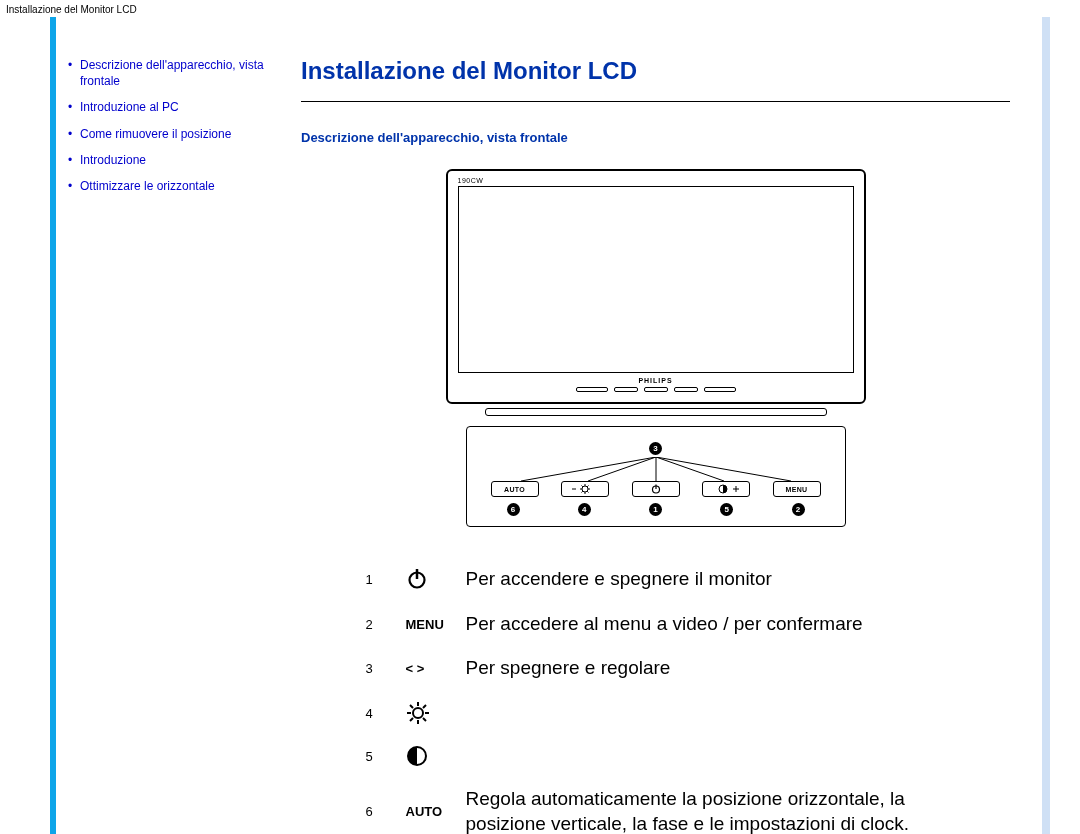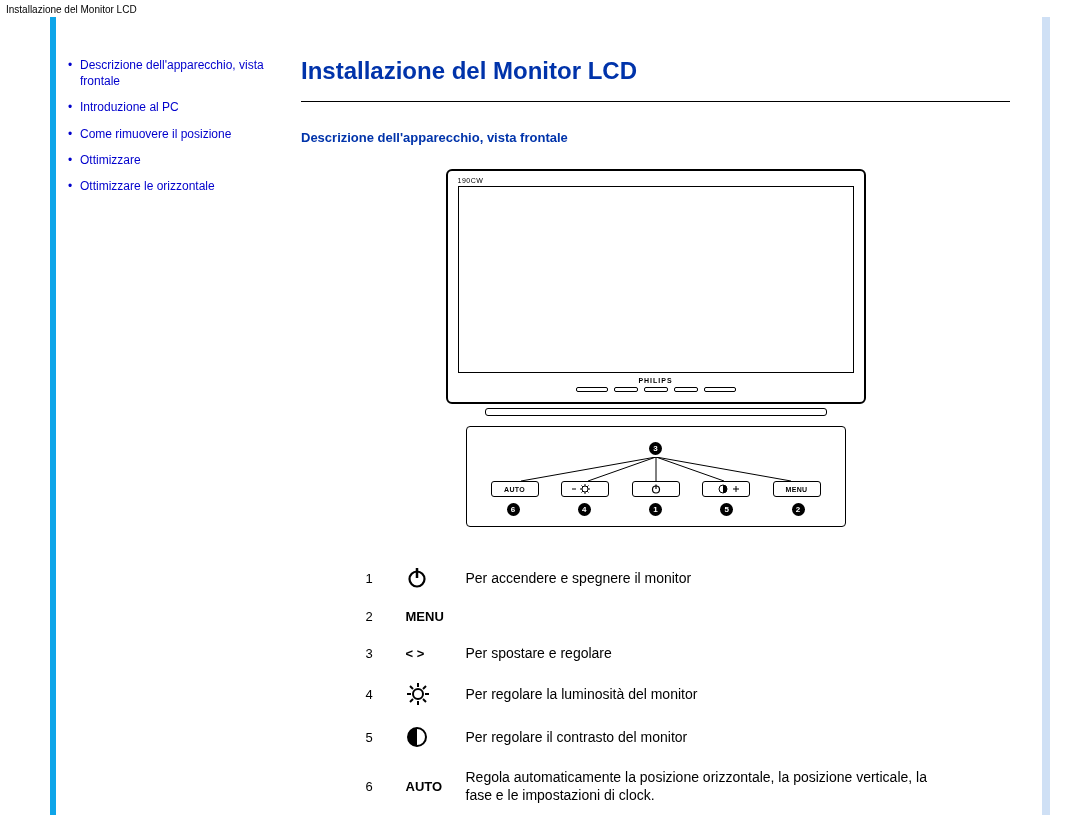--- a/index.html
+++ b/index.html
@@ -213,21 +213,21 @@
     width: 60px;
     font-weight: bold;
     font-size: 13px;
     display: flex;
     align-items: center;
     justify-content: flex-start;
   }
   .legend-sym svg { display: block; }
   .legend-desc {
     flex: 1;
-    font-size: 14px;
+    font-size: 19px;
     line-height: 1.3;
   }
   .footer-path {
     font-size: 9.5px;
     padding: 4px 6px;
   }
 </style>
 </head>
 <body>
 
@@ -235,21 +235,21 @@
 
 <div class="outer">
   <div class="blue-border-left">
     <div class="blue-border-right"></div>
     <div class="columns">
       <nav class="sidebar">
         <ul>
           <li><a>Descrizione dell'apparecchio, vista frontale</a></li>
           <li><a>Introduzione al PC</a></li>
           <li><a>Come rimuovere il posizione</a></li>
-          <li><a>Ottimizzare</a></li>
+          <li><a>Introduzione</a></li>
           <li><a>Ottimizzare le orizzontale</a></li>
         </ul>
       </nav>
 
       <main class="main">
         <h1 class="page-heading">Installazione del Monitor LCD</h1>
         <hr class="hr">
         <h2 class="section-heading">Descrizione dell'apparecchio, vista frontale</h2>
 
         <div class="diagram-wrap">
@@ -329,54 +329,53 @@
               <svg width="22" height="22" viewBox="0 0 22 22">
                   <circle cx="11" cy="12" r="7.5" fill="none" stroke="#000" stroke-width="2.2"></circle>
                   <line x1="11" y1="1" x2="11" y2="11" stroke="#000" stroke-width="2.5"></line>
                 </svg>
             </div>
             <div class="legend-desc">Per accendere e spegnere il monitor</div>
           </div>
           <div class="legend-row">
             <div class="legend-num">2</div>
             <div class="legend-sym">MENU</div>
+            <div class="legend-desc">Per accedere al menu a video / per confermare</div>
           </div>
           <div class="legend-row">
             <div class="legend-num">3</div>
             <div class="legend-sym">&lt; &gt;</div>
-            <div class="legend-desc">Per spostare e regolare</div>
+            <div class="legend-desc">Per spegnere e regolare</div>
           </div>
           <div class="legend-row">
             <div class="legend-num">4</div>
             <div class="legend-sym">
               <svg width="24" height="24" viewBox="0 0 24 24">
                   <circle cx="12" cy="12" r="5" fill="none" stroke="#000" stroke-width="2"></circle>
                   <g stroke="#000" stroke-width="2">
                     <line x1="12" y1="1" x2="12" y2="5"></line>
                     <line x1="12" y1="19" x2="12" y2="23"></line>
                     <line x1="1" y1="12" x2="5" y2="12"></line>
                     <line x1="19" y1="12" x2="23" y2="12"></line>
                     <line x1="4" y1="4" x2="7" y2="7"></line>
                     <line x1="17" y1="17" x2="20" y2="20"></line>
                     <line x1="20" y1="4" x2="17" y2="7"></line>
                     <line x1="7" y1="17" x2="4" y2="20"></line>
                   </g>
                 </svg>
             </div>
-            <div class="legend-desc">Per regolare la luminosità del monitor</div>
           </div>
           <div class="legend-row">
             <div class="legend-num">5</div>
             <div class="legend-sym">
               <svg width="22" height="22" viewBox="0 0 22 22">
                   <circle cx="11" cy="11" r="9" fill="none" stroke="#000" stroke-width="2"></circle>
                   <path d="M11 2 A9 9 0 0 0 11 20 Z" fill="#000"></path>
                 </svg>
             </div>
-            <div class="legend-desc">Per regolare il contrasto del monitor</div>
           </div>
           <div class="legend-row">
             <div class="legend-num">6</div>
             <div class="legend-sym">AUTO</div>
             <div class="legend-desc">Regola automaticamente la posizione orizzontale, la posizione verticale, la fase e le impostazioni di clock.</div>
           </div>
         </div>
 
       </main>
     </div>

